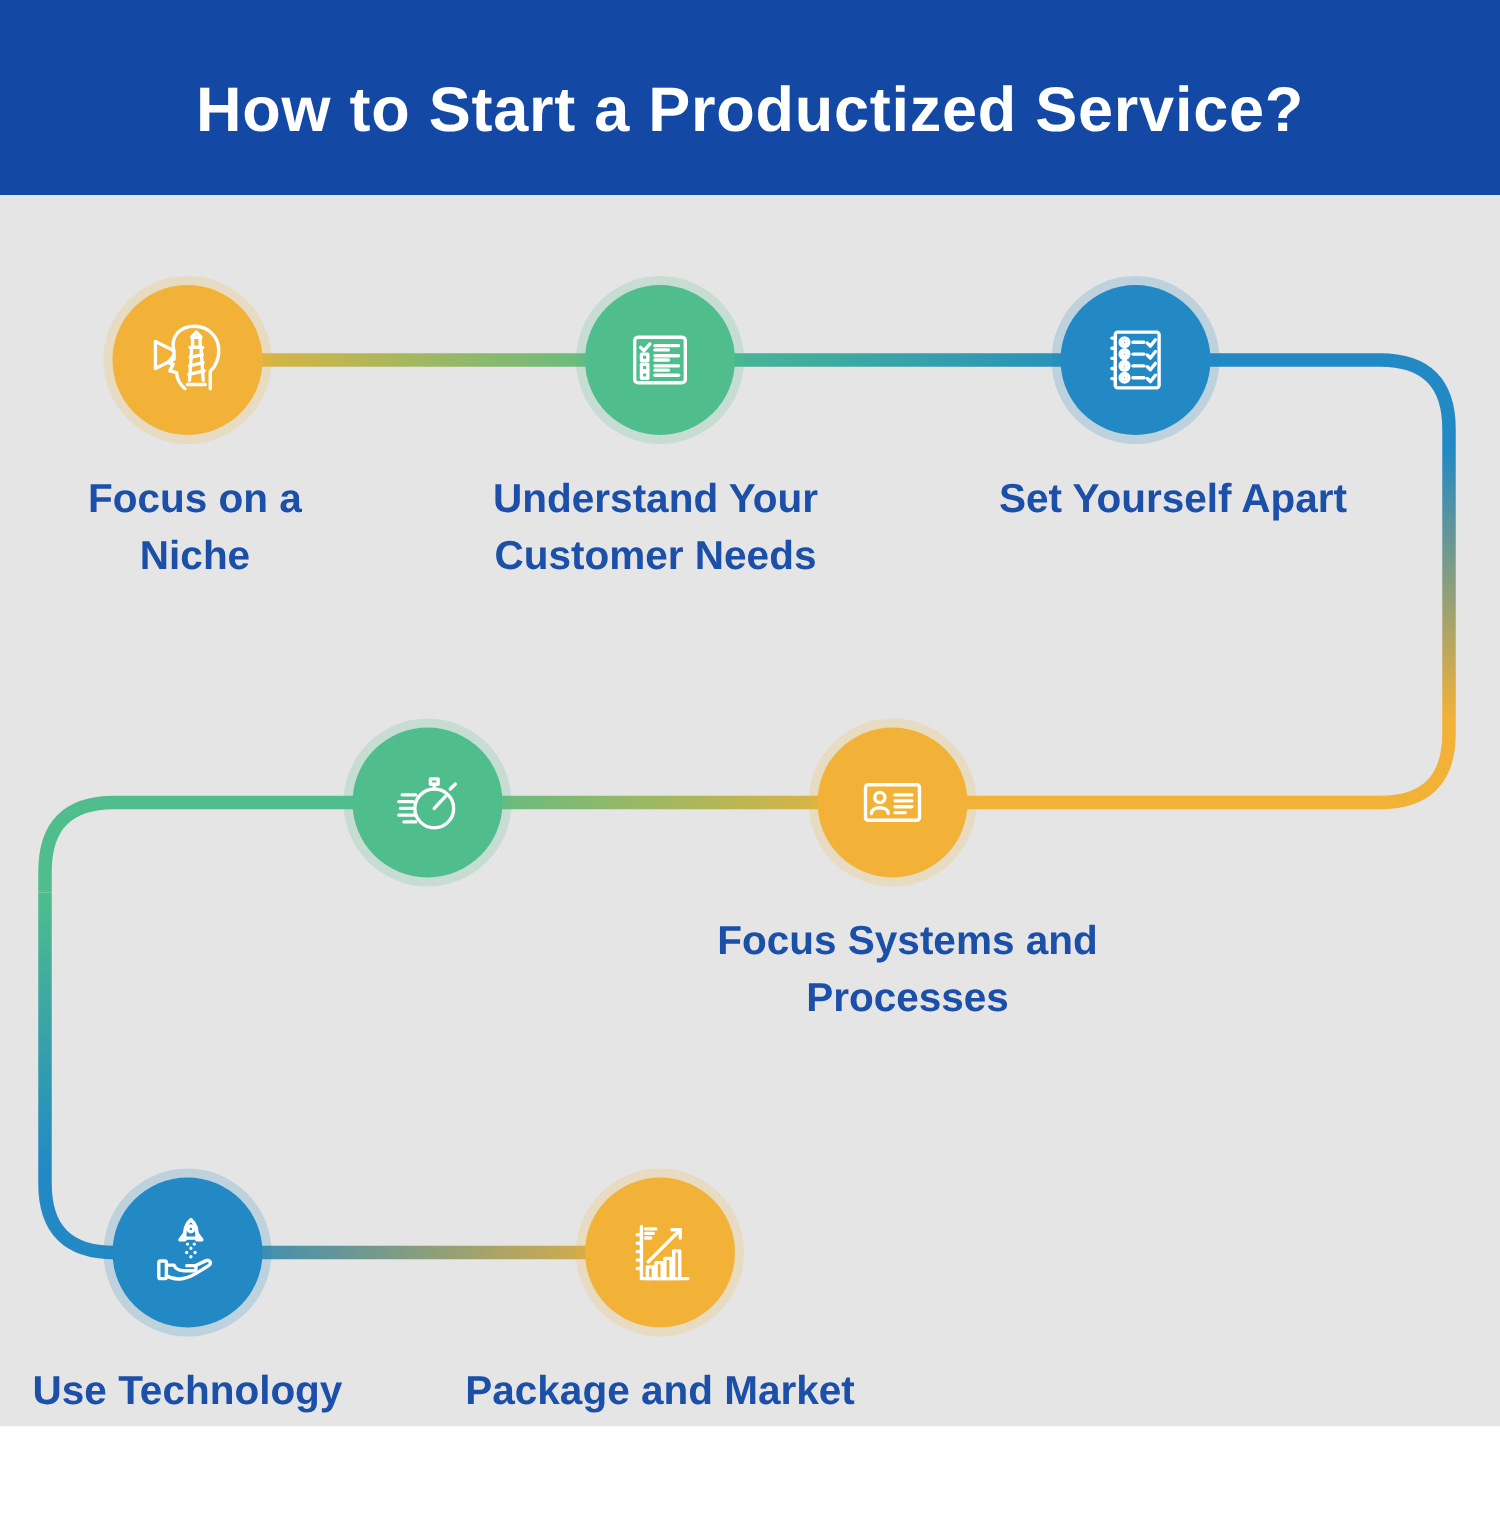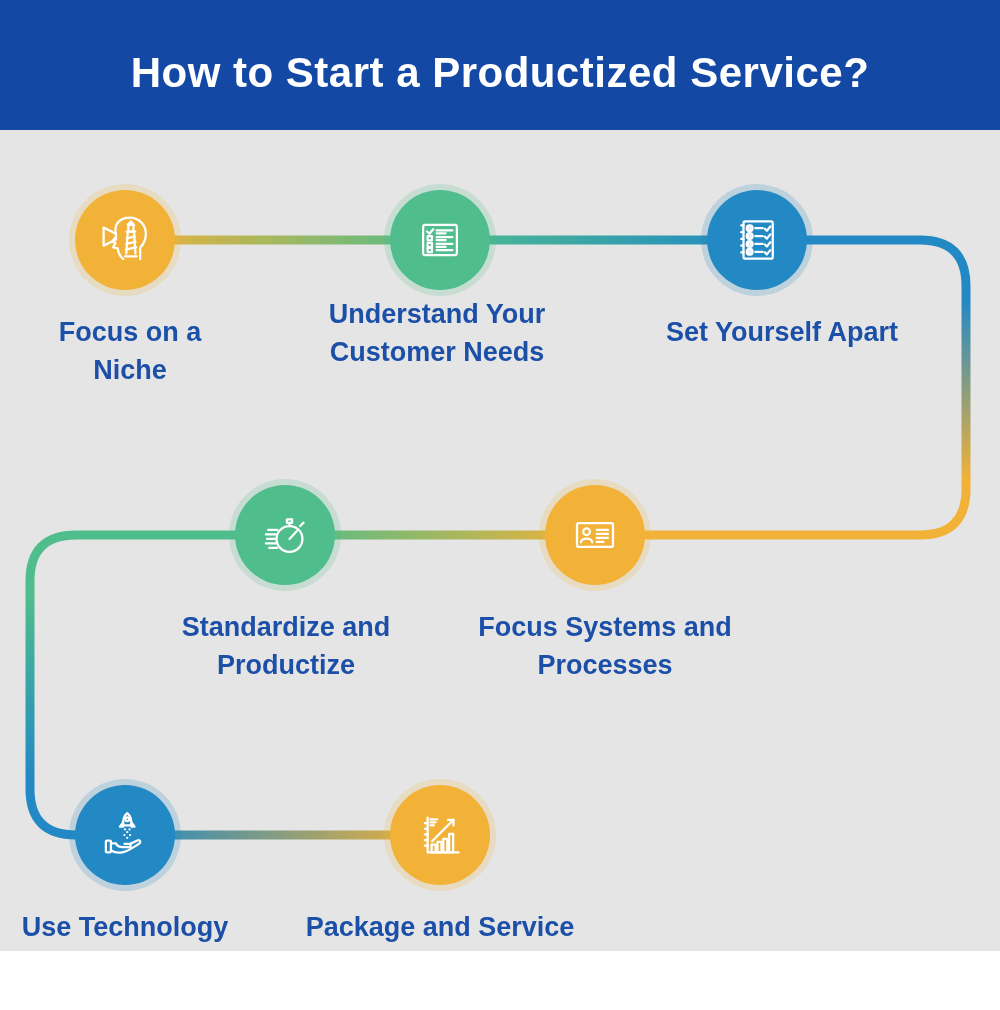--- a/index.html
+++ b/index.html
@@ -50,21 +50,21 @@
   .c-blue   { background: #2289c5; box-shadow: 0 0 0 6px rgba(34,137,197,0.20); }
   .step-label {
     position: absolute;
     color: #1b4fa8;
     font-size: 27px;
     font-weight: 700;
     text-align: center;
     line-height: 1.42;
   }
   .lbl-1 { left: 20px;  top: 313px; width: 220px; }
-  .lbl-2 { left: 297px; top: 295px; width: 280px; }
+  .lbl-2 { left: 297px; top: 313px; width: 280px; }
   .lbl-3 { left: 638px; top: 313px; width: 240px; margin-left: 24px; }
   .lbl-4 { left: 156px; top: 608px; width: 260px; }
   .lbl-5 { left: 475px; top: 608px; width: 260px; }
   .lbl-6 { left: -5px;  top: 908px; width: 260px; }
   .lbl-7 { left: 290px; top: 908px; width: 300px; }
   .n-1 { left: 75px;  top: 190px; }
   .n-2 { left: 390px; top: 190px; }
   .n-3 { left: 707px; top: 190px; }
   .n-4 { left: 235px; top: 485px; }
   .n-5 { left: 545px; top: 485px; }
@@ -226,18 +226,17 @@
         <rect x="32.1" y="23" width="3.6" height="16.5"></rect>
         <path d="M17 29.5 L36 10.5"></path>
         <path d="M31 10.5 H36 V15.5"></path>
       </g>
     </svg>
   </div>
 
   <div class="step-label lbl-1">Focus on a Niche</div>
   <div class="step-label lbl-2">Understand Your Customer Needs</div>
   <div class="step-label lbl-3">Set Yourself Apart</div>
-  <div class="step-label lbl-4">Standardize and Productize</div>
   <div class="step-label lbl-5">Focus Systems and Processes</div>
   <div class="step-label lbl-6">Use Technology</div>
-  <div class="step-label lbl-7">Package and Service</div>
+  <div class="step-label lbl-7">Package and Market</div>
 
 </div>
 
 </body></html>

